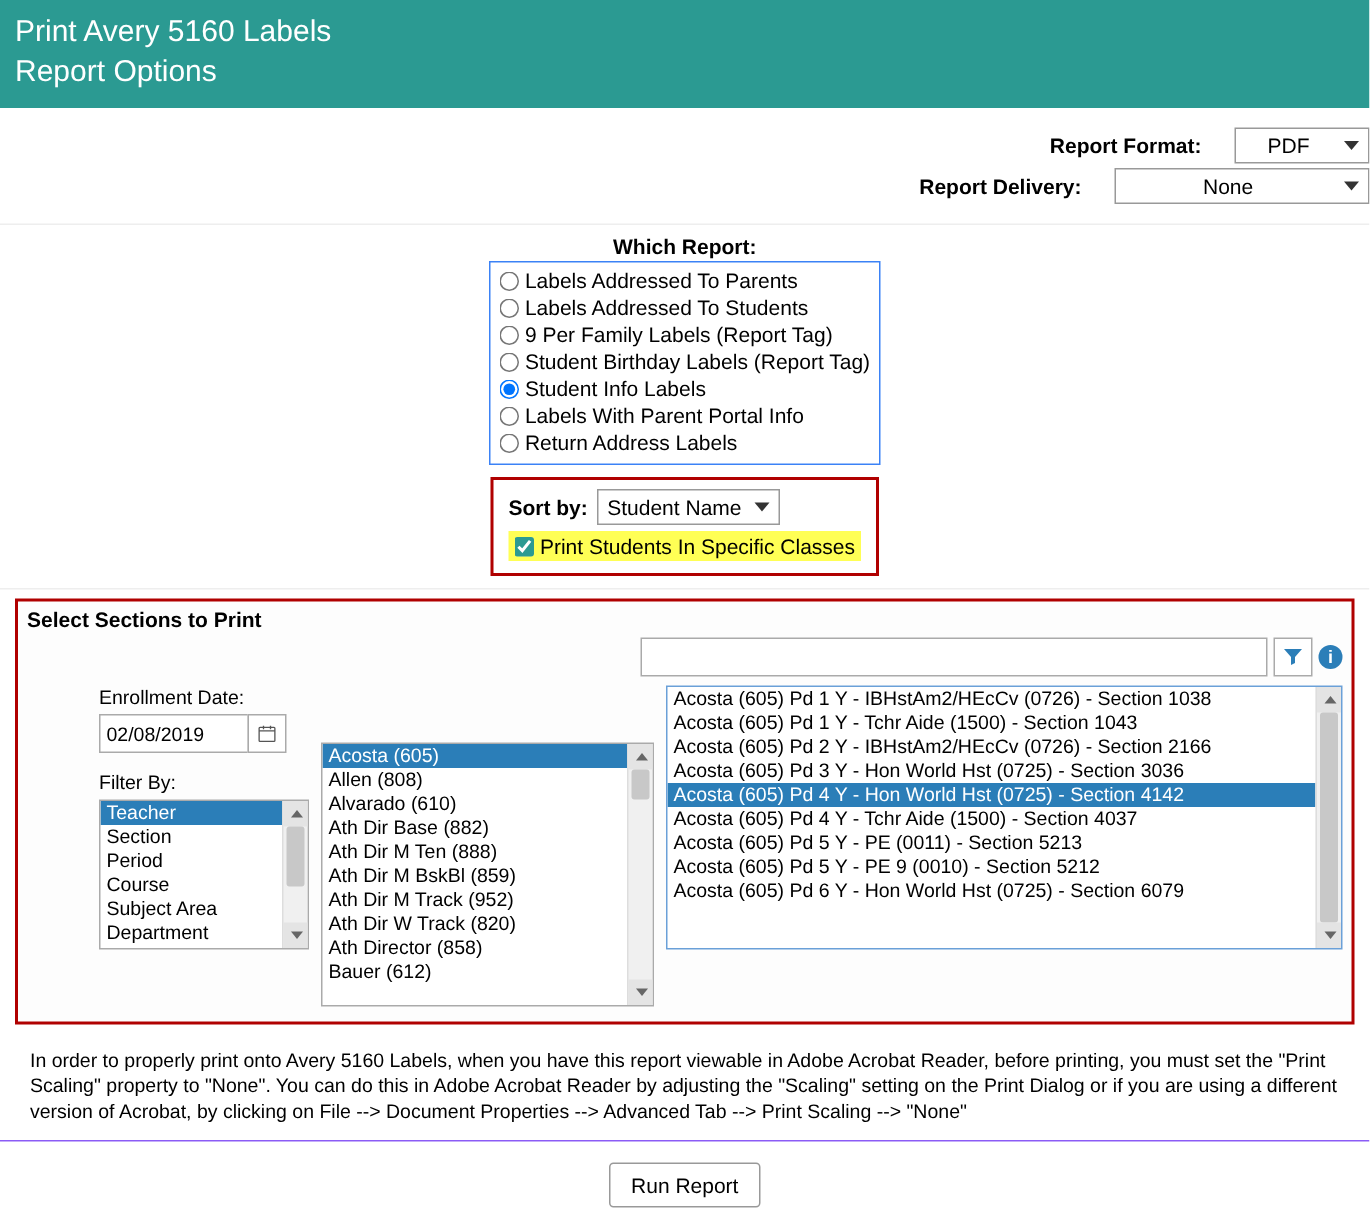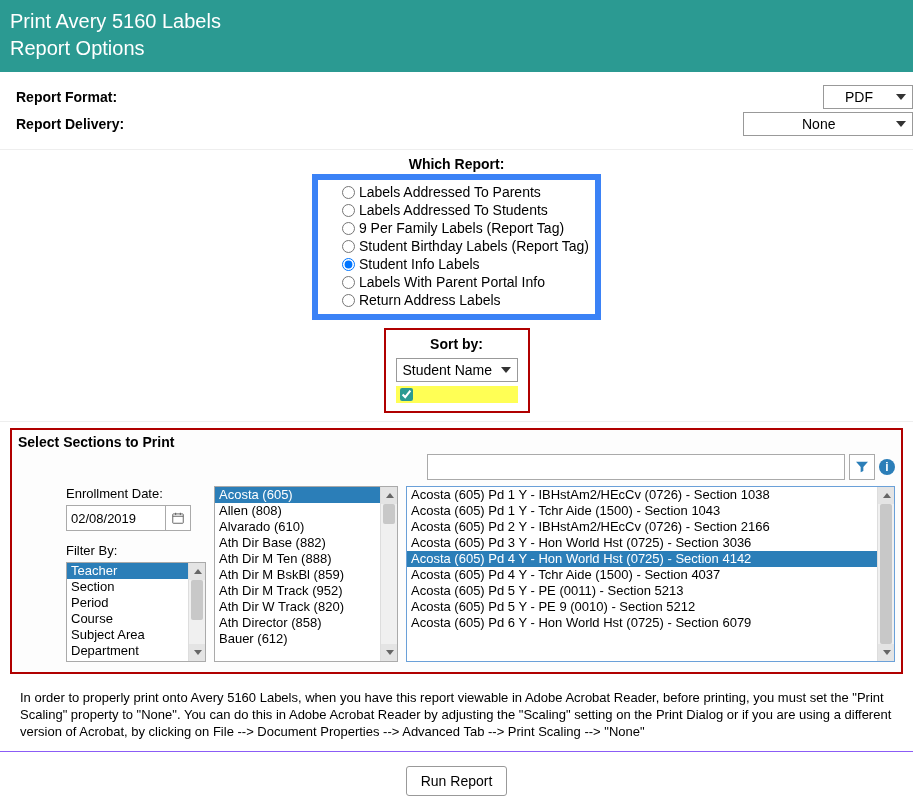--- a/index.html
+++ b/index.html
@@ -1,36 +1,36 @@
 <!DOCTYPE html>
 <html><head>
 <meta charset="utf-8">
 <style>
 * { box-sizing: border-box; margin: 0; padding: 0; }
 body { font-family: Arial, Helvetica, sans-serif; font-size: 14px; color: #000; background: #fff; width: 913px; }
 .header { background: #2b9a92; color: #fff; padding: 10px 10px 12px 10px; }
 .header h1 { font-size: 20px; font-weight: 400; margin-bottom: 4px; }
 .header h2 { font-size: 20px; font-weight: 400; }
 .config-block { text-align: center; padding: 10px 0; border-bottom: 1px solid #eee; }
-.config-row { display: flex; justify-content: space-between; align-items: center; margin: 3px 0; gap: 22px; padding-left: 16px; }
+.config-row { display: flex; justify-content: flex-end; align-items: center; margin: 3px 0; gap: 22px; }
 .config-row label { font-weight: bold; font-size: 14px; }
 .select-wrap { position: relative; display: inline-block; border: 1px solid #999; background: #fff; height: 24px; }
 .select-wrap select { border: none; background: transparent; padding: 2px 24px 2px 6px; height: 22px; font-size: 14px; appearance: none; outline: none; }
 .select-caret { position: absolute; right: 6px; top: 50%; transform: translateY(-50%); pointer-events: none; }
 .select-caret::before { content: ""; display: block; border-left: 5px solid transparent; border-right: 5px solid transparent; border-top: 6px solid #333; }
 .w90 { width: 90px; }
 .w170 { width: 170px; }
 .which-report-wrap { text-align: center; padding: 6px 0 0 0; }
 .which-report-label { font-weight: bold; margin-bottom: 2px; display: block; }
-.which-report-box { display: inline-block; border: 6px solid #3b82f6; padding: 2px 6px 4px 24px; text-align: left; }
+.which-report-box { display: inline-block; border: 1px solid #3b82f6; padding: 2px 6px 4px 6px; text-align: left; }
 .radio-row { display: flex; align-items: center; margin: 2px 0; font-size: 14px; }
 .radio-row input[type=radio] { margin-right: 4px; }
 .sort-section { padding: 8px 0; border-bottom: 1px solid #eee; display:flex; justify-content:center; }
 .sort-highlight { border: 2px solid #b00000; padding: 6px 10px 8px 10px; display: inline-block; }
-.sort-row { display: flex; align-items: center; gap: 6px; flex-direction: column; }
+.sort-row { display: flex; align-items: center; gap: 6px; }
 .sort-row label { font-weight: bold; }
 .chk-row { display: flex; align-items: center; background: #ffff55; padding: 2px 4px; margin-top: 4px; }
 .chk-row input { accent-color: #2b9a92; }
 .chk-row span { margin-left: 4px; }
 .sections-outer { border: 2px solid #b00000; margin: 6px 10px 6px 10px; padding: 4px 6px 10px 6px; background: #fdfdfd; }
 .sections-title { font-weight: bold; font-size: 14px; margin-bottom: 4px; }
 .filter-bar { display: flex; justify-content: flex-end; align-items: center; gap: 4px; margin-bottom: 6px; }
 .filter-input { flex: 0 0 418px; height: 26px; border: 1px solid #aaa; padding: 2px 6px; }
 .filter-btn { width: 26px; height: 26px; border: 1px solid #aaa; background: #fff; display: flex; align-items: center; justify-content: center; cursor: pointer; }
 .filter-btn svg { width: 16px; height: 16px; fill: #2b7eb8; }
@@ -49,21 +49,21 @@
 .listbox .sb-arrow.up { top: 0; }
 .listbox .sb-arrow.down { bottom: 0; }
 .listbox .sb-arrow::before { content:""; border-left:4px solid transparent; border-right:4px solid transparent; }
 .listbox .sb-arrow.up::before { border-bottom:5px solid #666; }
 .listbox .sb-arrow.down::before { border-top:5px solid #666; }
 .listbox .sb-thumb { position:absolute; left:2px; right:2px; background:#c8c8c8; border-radius:2px; }
 .list-inner { padding-right: 17px; }
 .list-item { padding: 0 4px; white-space: nowrap; line-height: 16px; cursor: default; }
 .list-item.selected { background: #2b7eb8; color: #fff; }
 .list-filter { height: 100px; }
-.list-teachers { width: 184px; height: 176px; }
+.list-teachers { width: 222px; height: 176px; margin-top: 38px; }
 .list-sections { flex: 1; height: 176px; border: 1px solid #6aa0d8; }
 .instructions { padding: 10px 20px; font-size: 13px; line-height: 1.3; border-bottom: 1px solid #8b5cf6; }
 .run-row { text-align: center; padding: 14px 0; }
 .run-btn { border: 1px solid #999; background: #fff; padding: 6px 14px; font-size: 14px; cursor: pointer; border-radius: 3px; }
 .report-tag-wrap { padding: 0 120px; }
 .report-tag { border: 2px solid #d4b870; border-bottom: none; background: #fffef8; text-align: center; padding: 8px 0 4px 0; font-weight: bold; color: #a16207; border-radius: 4px 4px 0 0; }
 </style>
 </head>
 <body>
 
@@ -119,20 +119,21 @@
   <div class="sort-highlight">
     <div class="sort-row">
       <label>Sort by:</label>
       <div class="select-wrap" style="width:122px">
         <select><option>Student Name</option></select>
         <span class="select-caret"></span>
       </div>
     </div>
     <div class="chk-row">
       <input type="checkbox" id="chk-specific" checked="" style="">
+      <span>Print Students In Specific Classes</span>
     </div>
   </div>
 </div>
 
 <div class="sections-outer">
   <div class="sections-title">Select Sections to Print</div>
   <div class="filter-bar">
     <input class="filter-input" type="text" style="">
     <div class="filter-btn">
       <svg viewBox="0 0 24 24">

